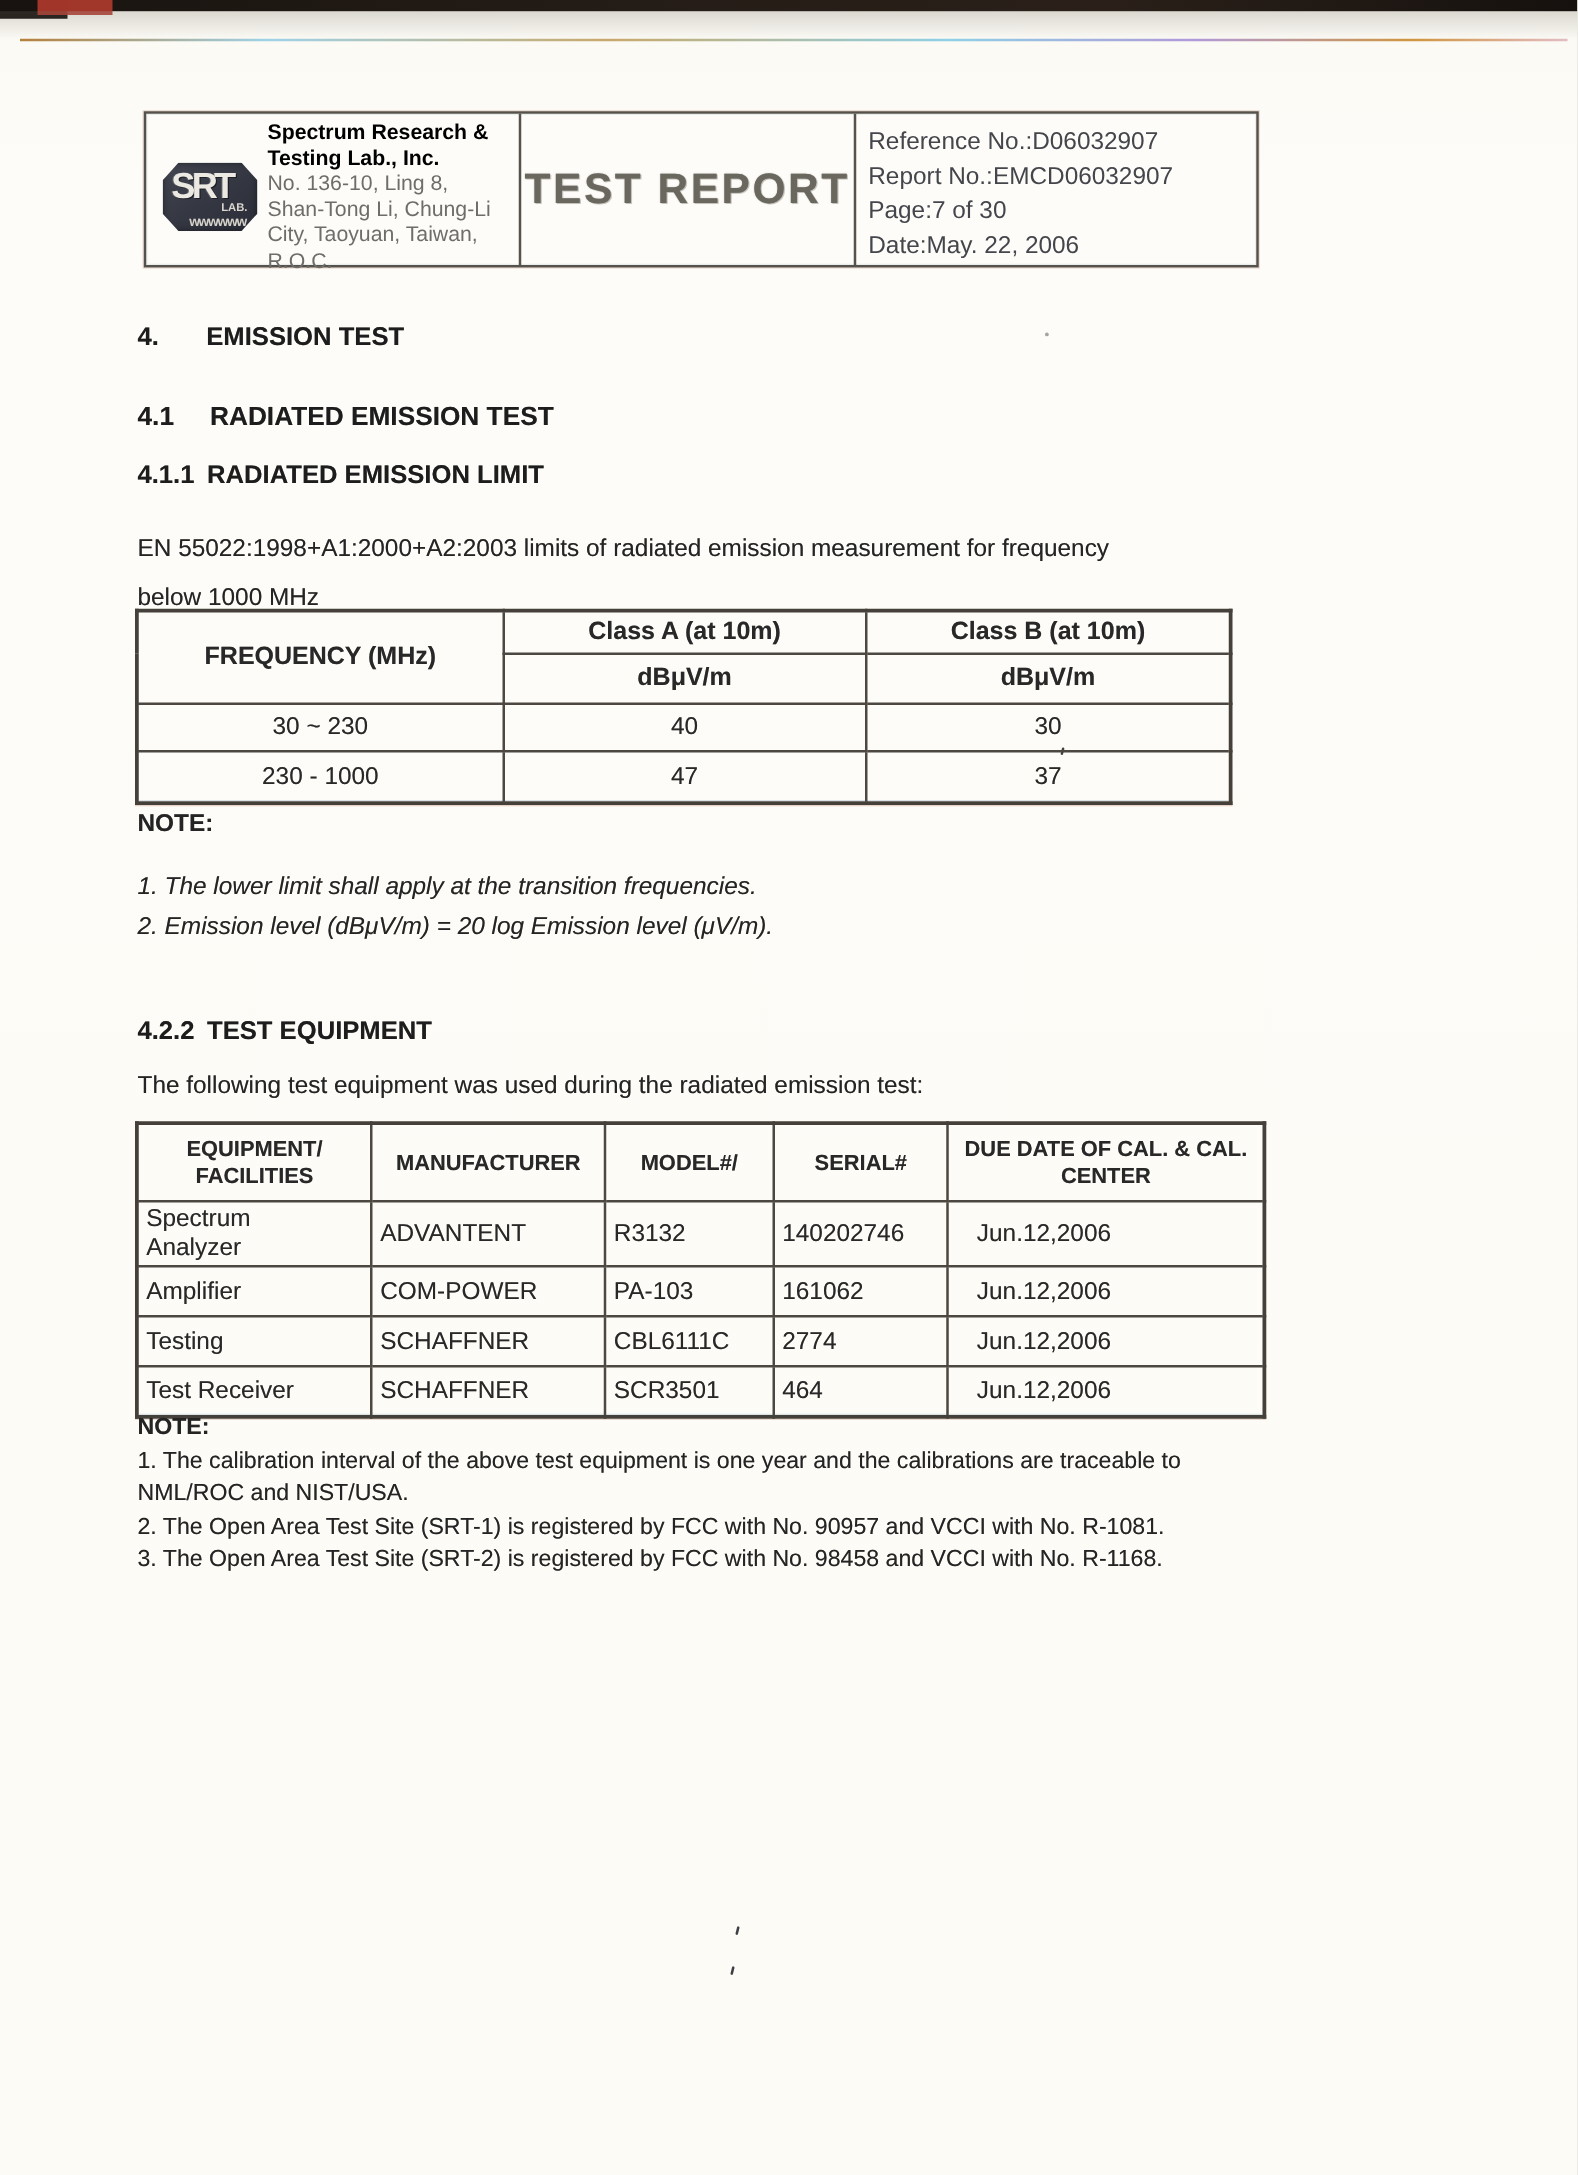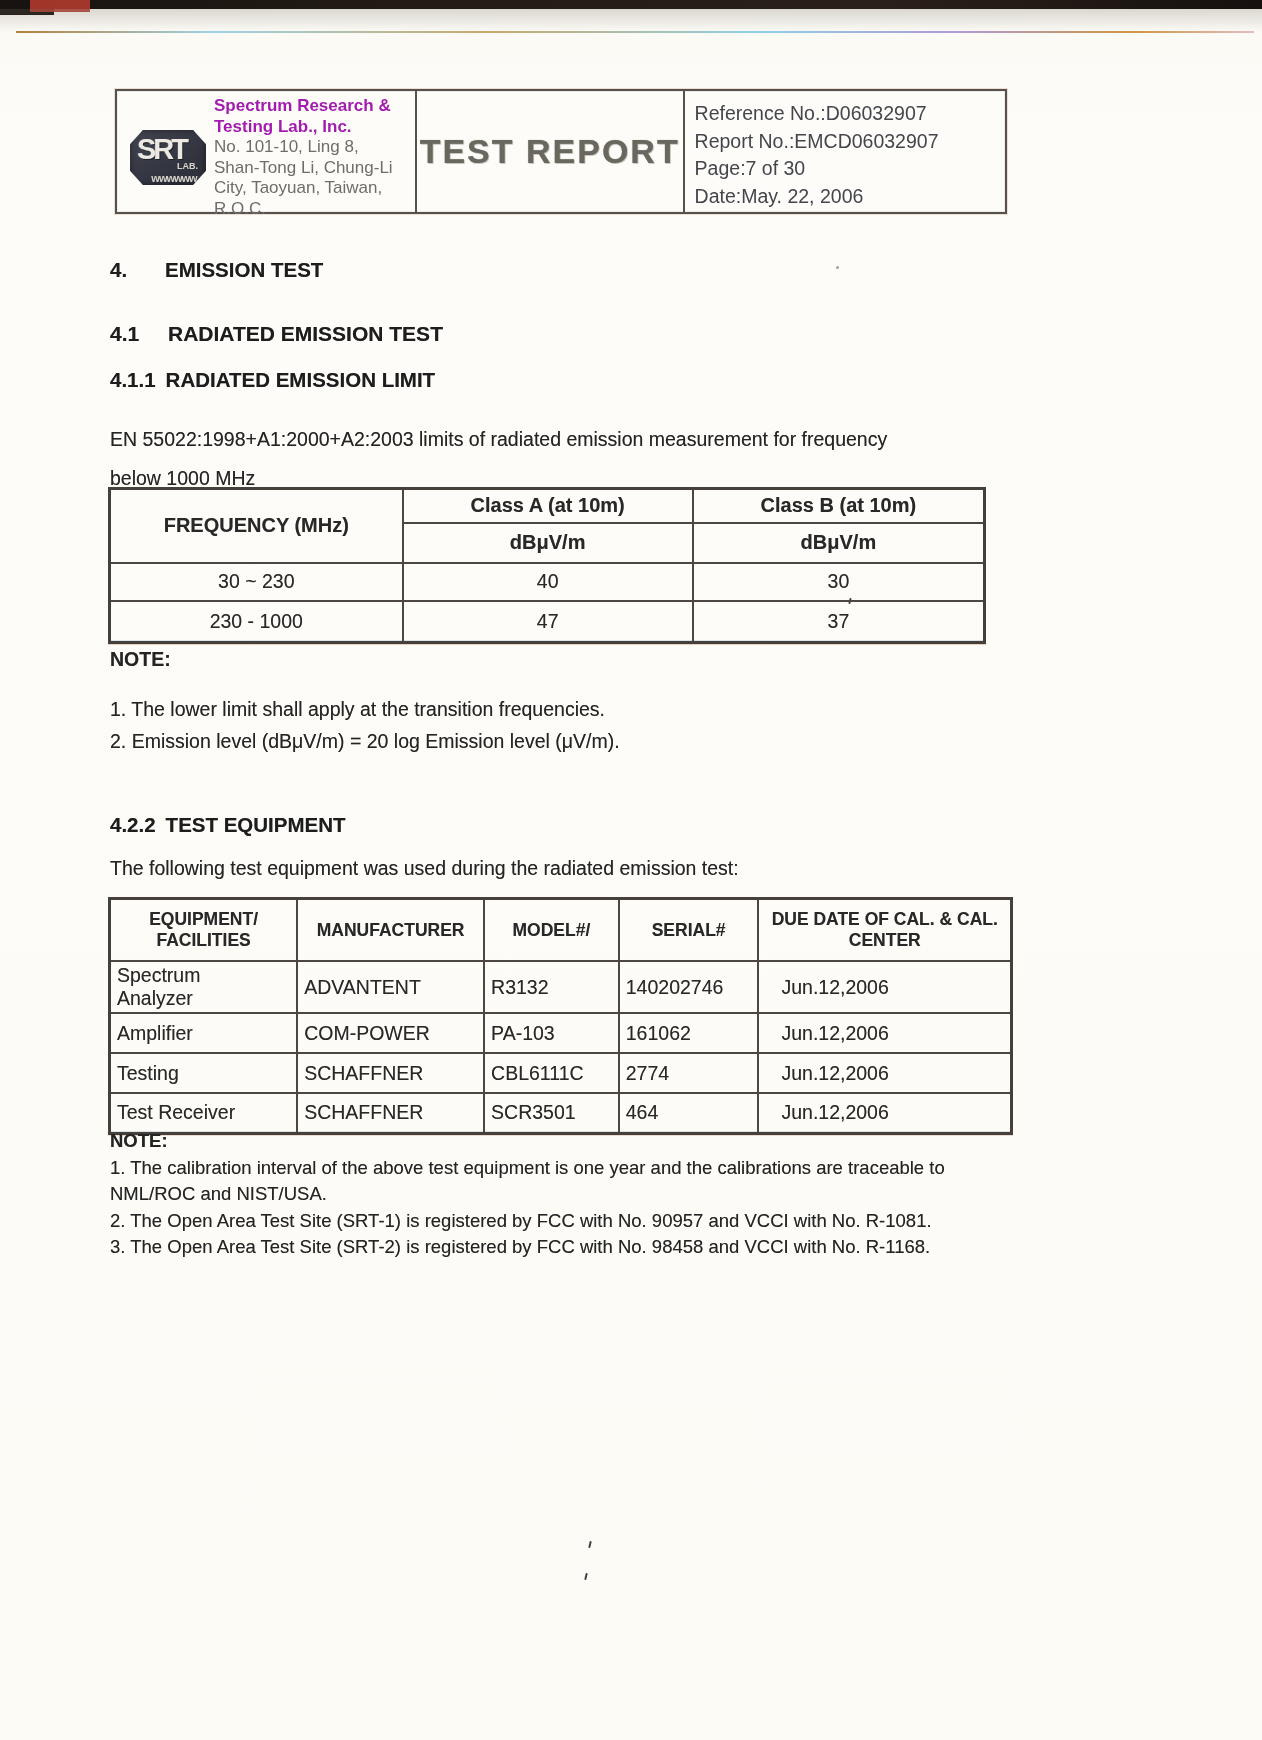--- a/index.html
+++ b/index.html
@@ -31,21 +31,21 @@
   .logo{position:relative;width:76px;height:55px;margin:39px 8px 0 13px;flex:0 0 auto;
     background:linear-gradient(145deg,#434651 0%,#343742 55%,#2b2e38 100%);
     clip-path:polygon(17% 0,83% 0,100% 26%,100% 74%,83% 100%,17% 100%,0 74%,0 26%);
     box-shadow:inset 0 0 6px rgba(0,0,0,.5);}
   .logo-srt{position:absolute;left:7px;top:3px;font-size:29px;font-weight:bold;letter-spacing:-3px;
     color:#ece9e2;text-shadow:1px 1px 0 #1d1f26,-1px 0 0 #555a66;}
   .logo-lab{position:absolute;right:8px;bottom:14px;font-size:9px;font-weight:bold;color:#d8d5cd;}
   .logo-www{position:absolute;left:12px;right:0;bottom:1px;text-align:center;font-size:11px;font-weight:bold;
     color:#d4d1c9;letter-spacing:-1px;}
   .addr{padding-top:5px;font-size:17px;line-height:20.5px;}
-  .addr .co{font-weight:bold;color:#a21caf;}
+  .addr .co{font-weight:bold;color:#000000;}
   .addr .ln{color:#6e6d6a;}
   .report-title{font-size:34px;font-weight:bold;letter-spacing:2px;color:#6a675f;
     text-shadow:1px 1px 0 rgba(120,114,102,.35), 0 0 1px rgba(90,86,78,.6);}
   .meta-line{font-size:19.5px;line-height:27.5px;color:#44464c;white-space:nowrap;}
   
   .h-sec{position:absolute;left:110px;font-weight:bold;color:#1d1d1d;display:flex;
     text-shadow:0 0 .5px rgba(30,30,30,.55);}
   .h4{top:258px;font-size:20.5px;}  .h4 .num{width:55px;}
   .h41{top:322px;font-size:21px;}   .h41 .num{width:58px;}
   .h411{top:368px;font-size:20.5px;}.h411 .num{margin-right:10px;}
@@ -69,21 +69,21 @@
   .t2 td{font-size:19.5px;padding:2px 4px 2px 6px;}
   .t2 .th{font-weight:bold;font-size:17.5px;text-align:center;height:56px;padding:2px 4px;}
   .t2 .k1{width:188px;} .t2 .k2{width:183px;} .t2 .k3{width:131px;} .t2 .k4{width:136px;} .t2 .k5{width:267px;}
   .t2 .r1{height:52px;} .t2 .rx{height:40px;}
   .t2 td.equip{padding-right:44px;}
   .t2 td.due{padding-left:22px;margin-top:44px;}
   
   .note{position:absolute;left:110px;color:#242424;text-shadow:0 0 .4px rgba(40,40,40,.45);}
   .note1{top:648px;font-size:19.5px;}
   .note1 .lbl{font-weight:bold;display:block;margin-bottom:22px;}
-  .note1 .it{display:block;line-height:32px;}
+  .note1 .it{display:block;line-height:32px;font-style:italic;}
   .note2{top:1128px;font-size:18.5px;width:862px;line-height:26.5px;}
   .note2 .lbl{font-weight:bold;display:block;}
   .note2 .it{display:block;}
 </style>
 </head>
 <body>
 
 <div class="page">
 
   <div class="top-bar"></div>
@@ -100,21 +100,21 @@
   <div class="hdr">
     <div class="hdr-cell hdr-c1">
       <div class="logo">
         <span class="logo-srt">SRT</span>
         <span class="logo-lab">LAB.</span>
         <span class="logo-www">wwwwww</span>
       </div>
       <div class="addr">
         <div class="co">Spectrum Research &amp;</div>
         <div class="co">Testing Lab., Inc.</div>
-        <div class="ln">No. 101-10, Ling 8,</div>
+        <div class="ln">No. 136-10, Ling 8,</div>
         <div class="ln">Shan-Tong Li, Chung-Li</div>
         <div class="ln">City, Taoyuan, Taiwan,</div>
         <div class="ln">R.O.C.</div>
       </div>
     </div>
     <div class="hdr-cell hdr-c2">
       <span class="report-title">TEST REPORT</span>
     </div>
     <div class="hdr-cell hdr-c3">
       <div class="meta-line">Reference No.:D06032907</div>

